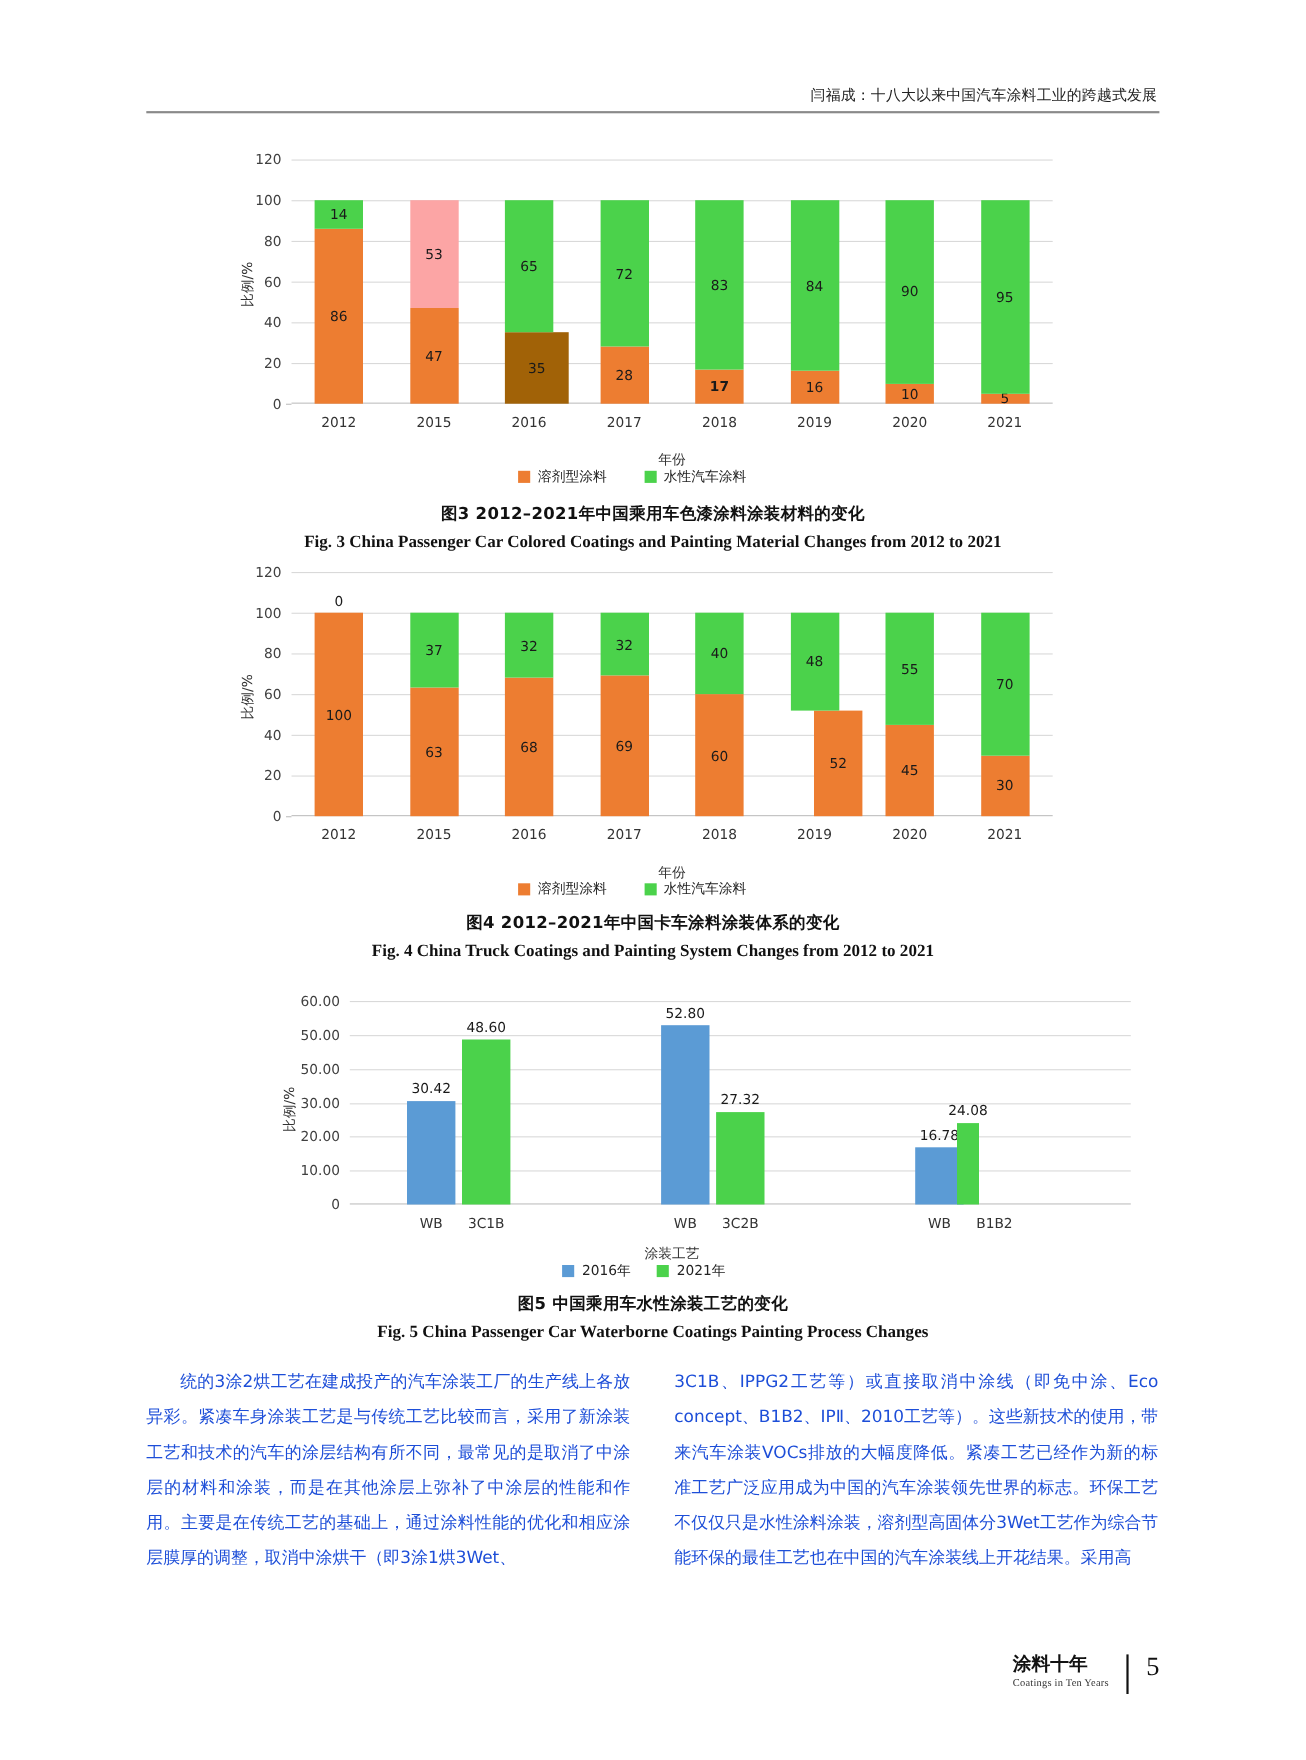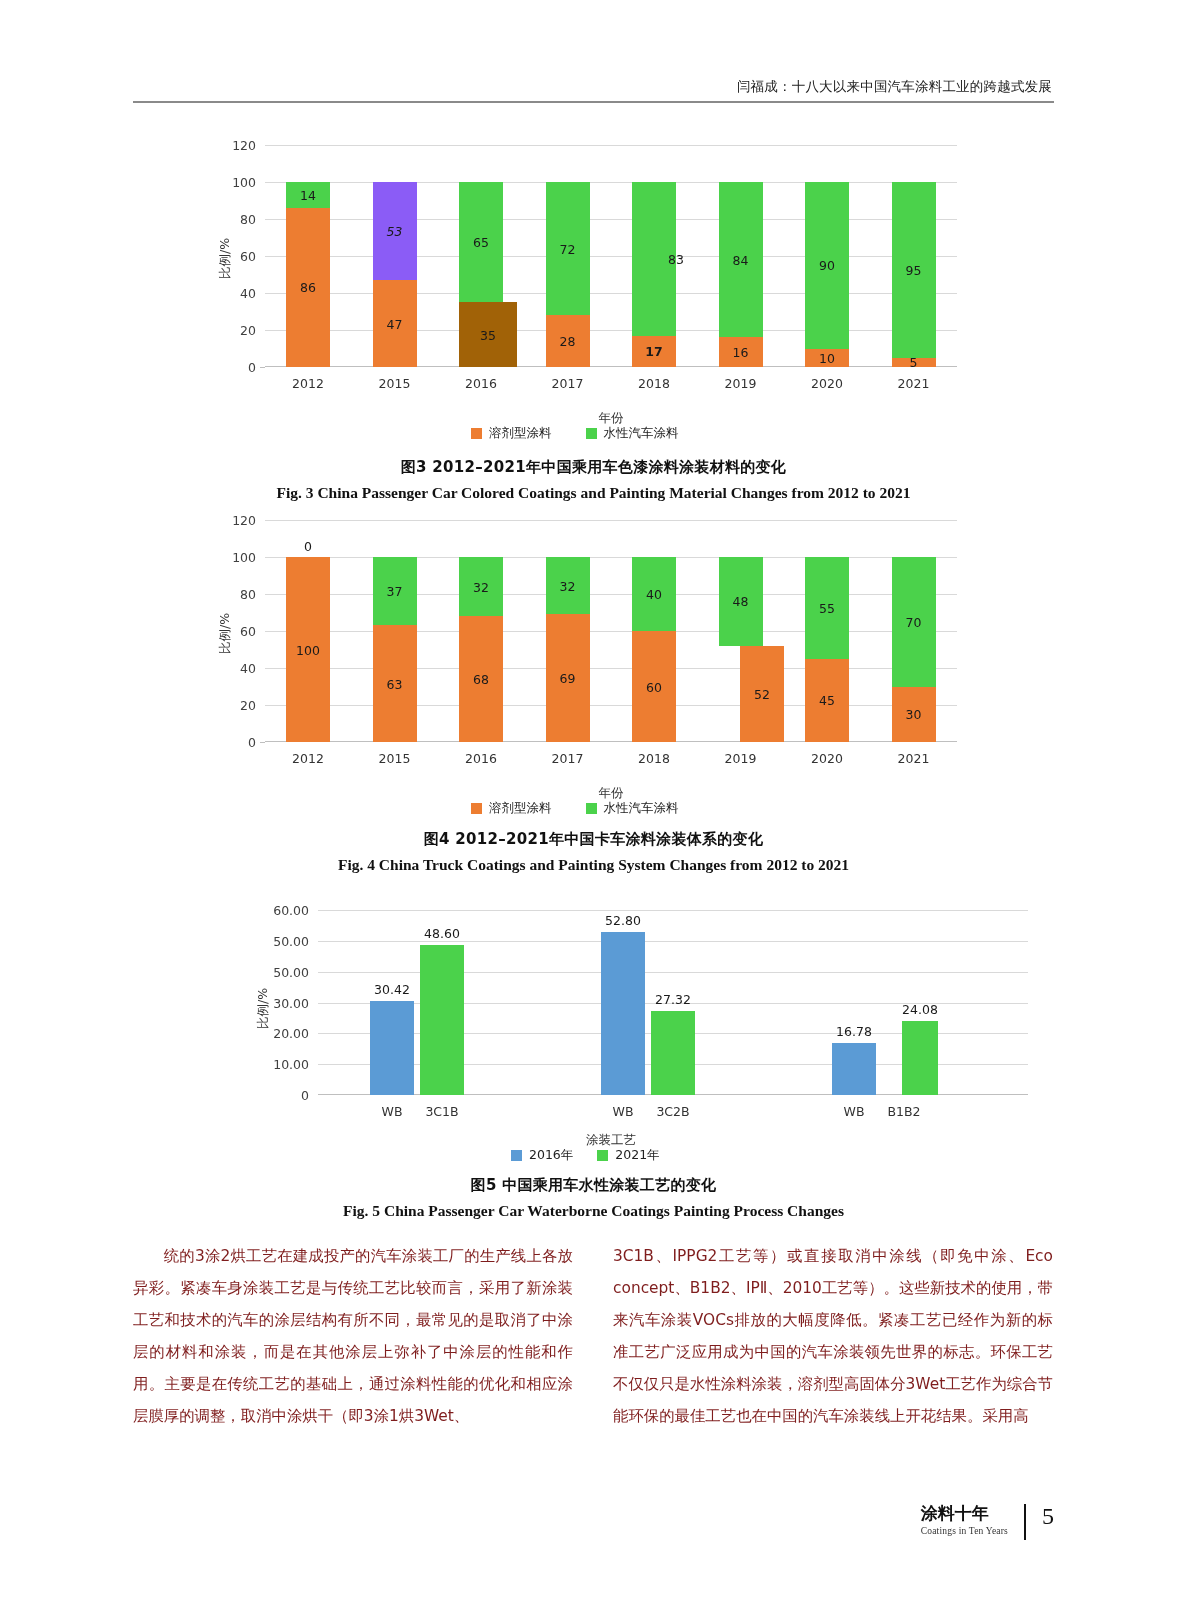--- a/index.html
+++ b/index.html
@@ -169,21 +169,21 @@
     width: 921px;
     display: flex;
     gap: 40px;
   }
   .col {
     width: 440px;
     font-family: "DejaVu Sans", sans-serif;
     font-size: 15.4px;
     line-height: 32px;
     text-align: justify;
-    color: #7f1d1d;
+    color: #1d4ed8;
   }
   .col p { margin: 0; text-indent: 0; }
   .col p.first { text-indent: 2em; }
 
   
   .footer {
     position: absolute;
     right: 133px;
     bottom: 58px;
     display: flex;
@@ -249,21 +249,21 @@
       <div class="bar" style="left:21px; width:44px; bottom:0px; height:159.1px; background:#ED7D31;">
         <div class="bar-val" style="top:50%;">86</div>
       </div>
       <div class="bar" style="left:21px; width:44px; bottom:159.1px; height:25.9px; background:#4BD24B;">
         <div class="bar-val" style="top:50%;">14</div>
       </div>
 
       <div class="bar" style="left:107.5px; width:44px; bottom:0px; height:86.9px; background:#ED7D31;">
         <div class="bar-val" style="top:50%;">47</div>
       </div>
-      <div class="bar" style="left:107.5px; width:44px; bottom:86.9px; height:98.1px; background:#8b5cf6;font-style:italic;">
+      <div class="bar" style="left:107.5px; width:44px; bottom:86.9px; height:98.1px; background:#fca5a5;">
         <div class="bar-val" style="top:50%;">53</div>
       </div>
 
       <div class="bar" style="left:194px; width:58px; bottom:0px; height:64.8px; background:#a16207;">
         <div class="bar-val" style="top:50%;">35</div>
       </div>
       <div class="bar" style="left:194px; width:44px; bottom:64.8px; height:120.2px; background:#4BD24B;">
         <div class="bar-val" style="top:50%;">65</div>
       </div>
 
@@ -271,21 +271,21 @@
         <div class="bar-val" style="top:50%;">28</div>
       </div>
       <div class="bar" style="left:280.5px; width:44px; bottom:51.8px; height:133.2px; background:#4BD24B;">
         <div class="bar-val" style="top:50%;">72</div>
       </div>
 
       <div class="bar" style="left:367px; width:44px; bottom:0px; height:31.5px; background:#ED7D31;">
         <div class="bar-val" style="top:50%;font-weight:bold;">17</div>
       </div>
       <div class="bar" style="left:367px; width:44px; bottom:31.5px; height:153.5px; background:#4BD24B;">
-        <div class="bar-val" style="top:50%;margin-left:22px;">83</div>
+        <div class="bar-val" style="top:50%;">83</div>
       </div>
 
       <div class="bar" style="left:453.5px; width:44px; bottom:0px; height:29.6px; background:#ED7D31;">
         <div class="bar-val" style="top:50%;">16</div>
       </div>
       <div class="bar" style="left:453.5px; width:44px; bottom:29.6px; height:155.4px; background:#4BD24B;">
         <div class="bar-val" style="top:50%;">84</div>
       </div>
 
       <div class="bar" style="left:540px; width:44px; bottom:0px; height:18.5px; background:#ED7D31;">
@@ -463,21 +463,21 @@
       <div class="bar" style="left:283px; width:44px; bottom:0px; height:162.9px; background:#5B9BD5;">
         <div class="bar-val-top" style="top:-19px;">52.80</div>
       </div>
       <div class="bar" style="left:333px; width:44px; bottom:0px; height:84.3px; background:#4BD24B;">
         <div class="bar-val-top" style="top:-19px;">27.32</div>
       </div>
 
       <div class="bar" style="left:514px; width:44px; bottom:0px; height:51.8px; background:#5B9BD5;">
         <div class="bar-val-top" style="top:-19px;">16.78</div>
       </div>
-      <div class="bar" style="left:584px; width:36px; bottom:0px; height:74.3px; background:#4BD24B;">
+      <div class="bar" style="left:552px; width:20px; bottom:0px; height:74.3px; background:#4BD24B;">
         <div class="bar-val-top" style="top:-19px;">24.08</div>
       </div>
 
       <div class="xtick" style="left:74px;">WB</div>
       <div class="xtick" style="left:124px;">3C1B</div>
       <div class="xtick" style="left:305px;">WB</div>
       <div class="xtick" style="left:355px;">3C2B</div>
       <div class="xtick" style="left:536px;">WB</div>
       <div class="xtick" style="left:586px;">B1B2</div>
     </div>

